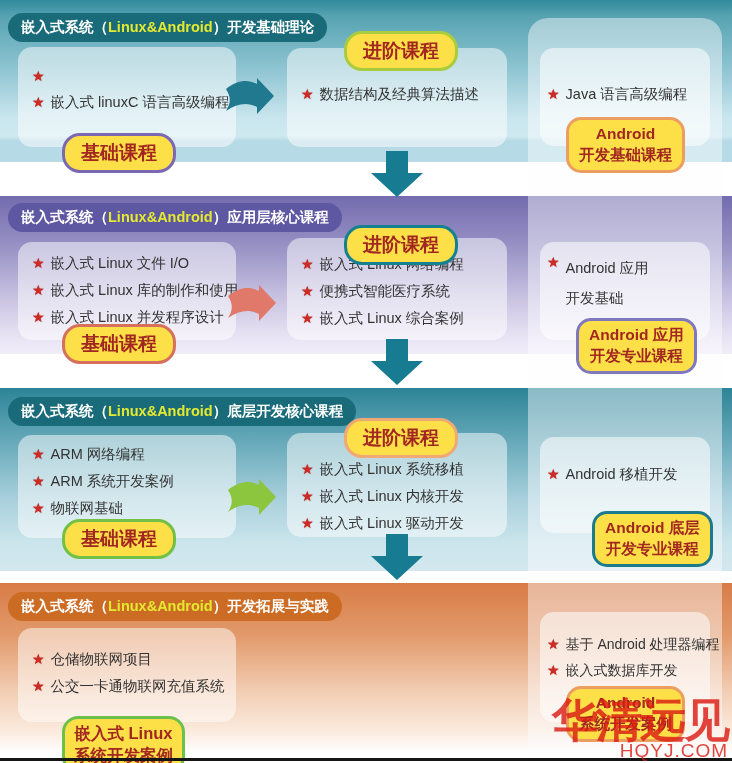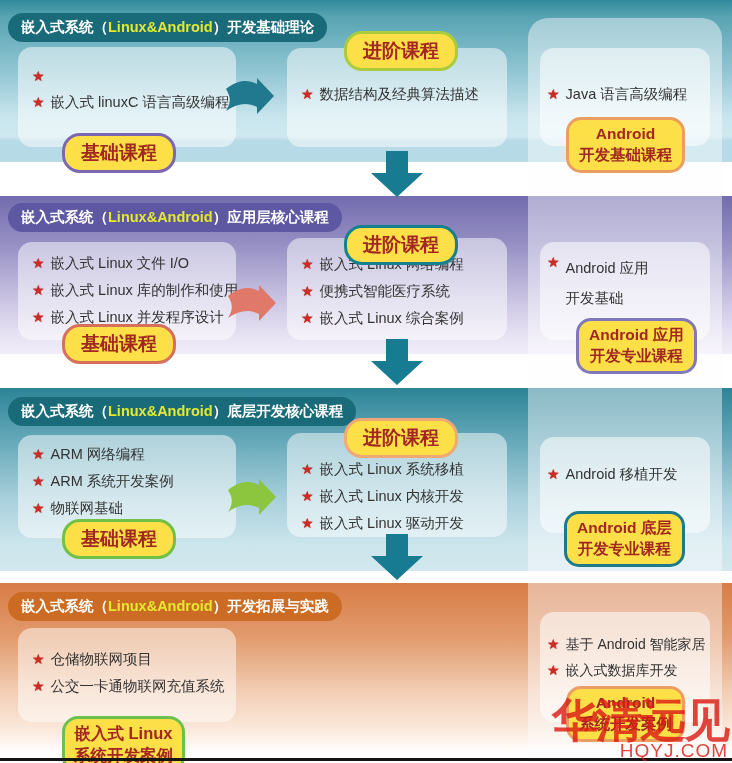--- a/index.html
+++ b/index.html
@@ -50,21 +50,21 @@
   .pill.small{font-size:15.5px;padding:4px 10px;border-radius:15px;white-space:pre-line;line-height:1.35;}
   #lp1{left:62px;top:133px;border-color:#7b68b0;}
   #lp2{left:62px;top:324px;border-color:#d5705c;}
   #lp3{left:62px;top:519px;border-color:#72c045;}
   #lp4{left:62px;top:716px;border-color:#6cc04d;font-size:16.5px;padding:3px 9px;border-radius:16px;white-space:pre-line;line-height:1.35;}
   #mp1{left:344px;top:31px;border-color:#a8cc3d;}
   #mp2{left:344px;top:225px;border-color:#15808f;}
   #mp3{left:344px;top:418px;border-color:#f0a874;}
   #rp1{left:566px;top:117px;border-color:#eb9e60;}
   #rp2{left:576px;top:318px;border-color:#8078bd;}
-  #rp3{left:564px;top:511px;border-color:#1b7a8c;}
+  #rp3{left:592px;top:511px;border-color:#1b7a8c;}
   #rp4{left:566px;top:686px;border-color:#eb9e60;}
   
   .arr{position:absolute;z-index:3;}
   #sa1{left:224px;top:76px;}  #sa1 path{fill:#20798f;}
   #sa2{left:226px;top:283px;} #sa2 path{fill:#e0796a;}
   #sa3{left:226px;top:477px;} #sa3 path{fill:#8cc63e;}
   .darr polygon{fill:#177b92;}
   #da1{left:371px;top:151px;} #da2{left:371px;top:339px;} #da3{left:371px;top:534px;}
   
   .bottomline{position:absolute;left:0;top:758px;width:732px;height:3px;background:#151515;z-index:7;}
@@ -209,21 +209,21 @@
       <li>
           <span class="star">★</span>
           <span class="txt">公交一卡通物联网充值系统</span>
         </li>
     </ul>
   </div>
   <div class="cbox rb" id="rb4">
     <ul>
       <li>
           <span class="star">★</span>
-          <span class="txt">基于 Android 智能家居</span>
+          <span class="txt">基于 Android 处理器编程</span>
         </li>
       <li>
           <span class="star">★</span>
           <span class="txt">嵌入式数据库开发</span>
         </li>
     </ul>
   </div>
 
   <svg class="arr" id="sa1" width="50" height="40" viewBox="0 0 50 40">
       <path d="M2,13 C13,4 24,3 33,8 L33,2 L50,20 L33,38 L33,31 C24,26 13,27 2,35 C7,27 7,21 2,13 Z"></path>

